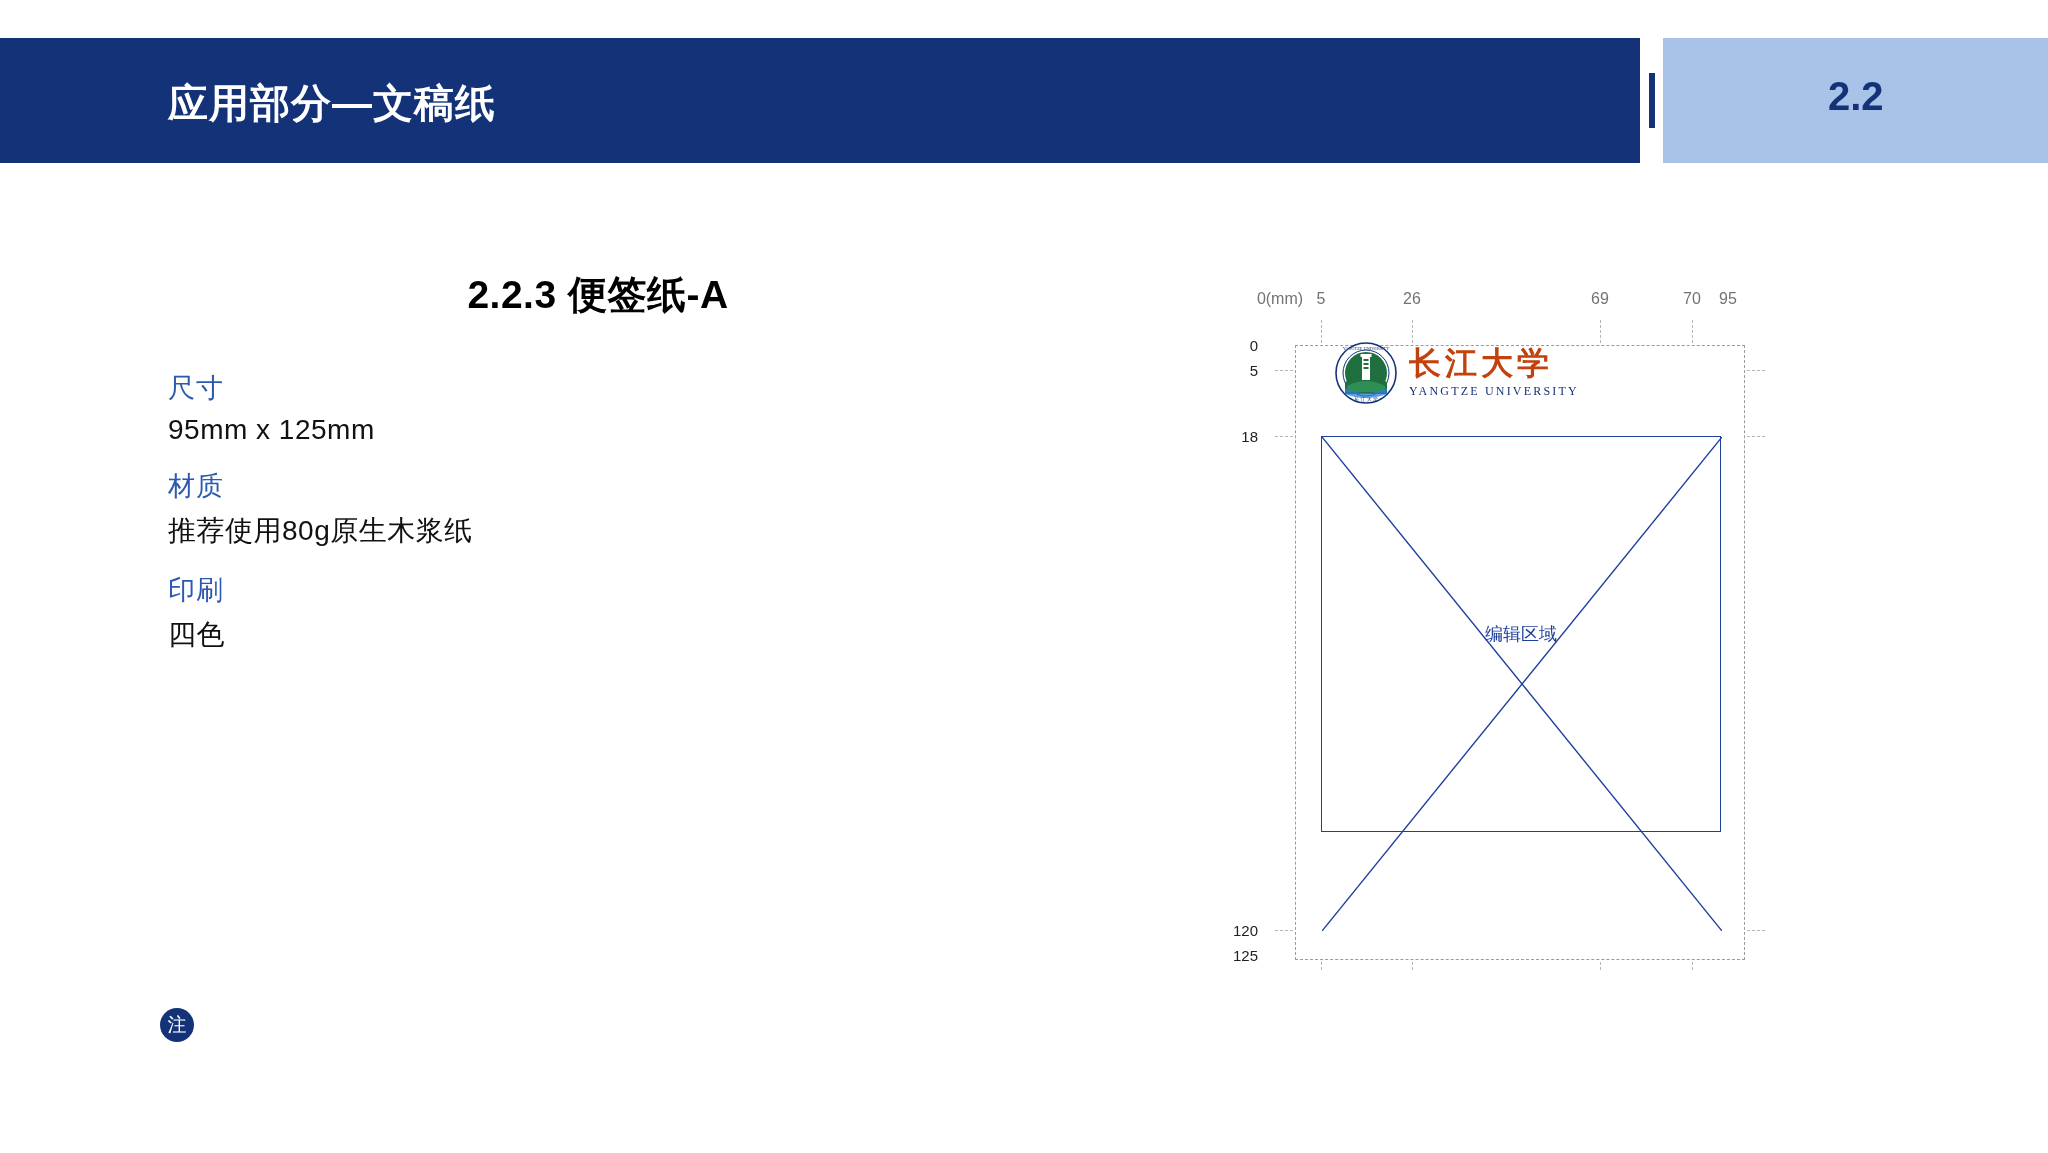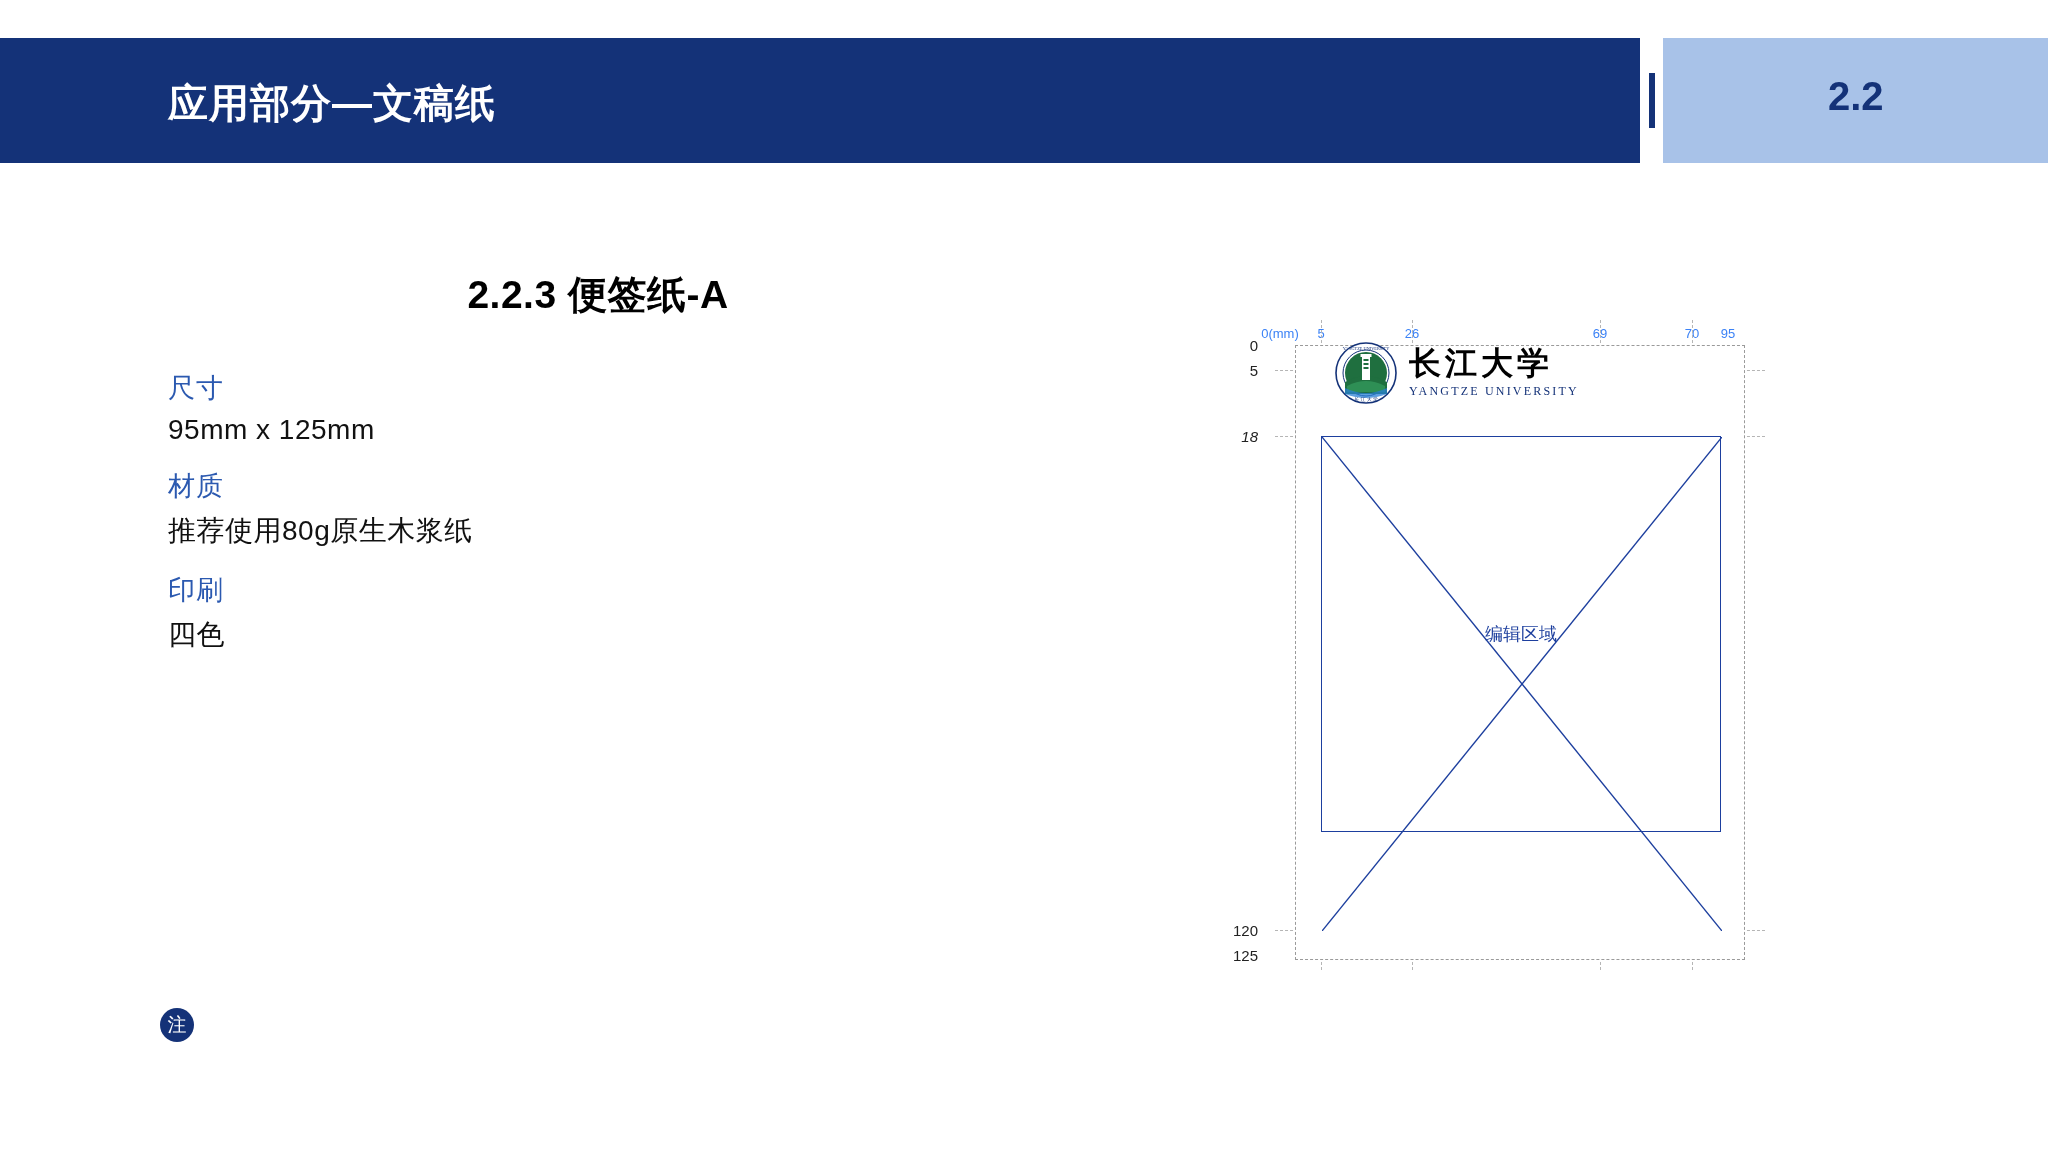--- a/index.html
+++ b/index.html
@@ -148,25 +148,24 @@
   }
   .hguide {
     position: absolute;
     left: 95px;
     width: 490px;
     border-top: 1px dashed #b5b5b5;
   }
   .tick-top {
     position: absolute;
     top: 0px;
-    font-size: 13px;
-    color: #3b82f6;
+    font-size: 16px;
+    color: #737373;
     transform: translateX(-50%);
     white-space: nowrap;
-    margin-top: 36px;
   }
   .tick-left {
     position: absolute;
     left: 0px;
     font-size: 15px;
     color: #222222;
     transform: translateY(-50%);
     text-align: right;
     width: 78px;
   }
@@ -210,21 +209,21 @@
   #logo-text {
     margin-left: 12px;
     display: flex;
     flex-direction: column;
     justify-content: center;
   }
   #logo-cn {
     font-family: "Liberation Serif", serif;
     font-size: 32px;
     font-weight: bold;
-    color: #000000;
+    color: #c2410c;
     letter-spacing: 4px;
     line-height: 1.05;
   }
   #logo-en {
     font-family: "Liberation Serif", serif;
     font-size: 12px;
     color: #143278;
     letter-spacing: 2.2px;
     margin-top: 3px;
   }
@@ -268,21 +267,21 @@
 
   <div class="tick-top" style="left:100px;">0(mm)</div>
   <div class="tick-top" style="left:141px;">5</div>
   <div class="tick-top" style="left:232px;">26</div>
   <div class="tick-top" style="left:420px;">69</div>
   <div class="tick-top" style="left:512px;">70</div>
   <div class="tick-top" style="left:548px;">95</div>
 
   <div class="tick-left" style="top:55px;">0</div>
   <div class="tick-left" style="top:80px;">5</div>
-  <div class="tick-left" style="top:146px;font-style:italic;">18</div>
+  <div class="tick-left" style="top:146px;">18</div>
   <div class="tick-left" style="top:640px;">120</div>
   <div class="tick-left" style="top:665px;">125</div>
 
   <div class="vguide" style="left:141px;"></div>
   <div class="vguide" style="left:232px;"></div>
   <div class="vguide" style="left:420px;"></div>
   <div class="vguide" style="left:512px;"></div>
 
   <div class="hguide" style="top:80px;"></div>
   <div class="hguide" style="top:146px;"></div>

